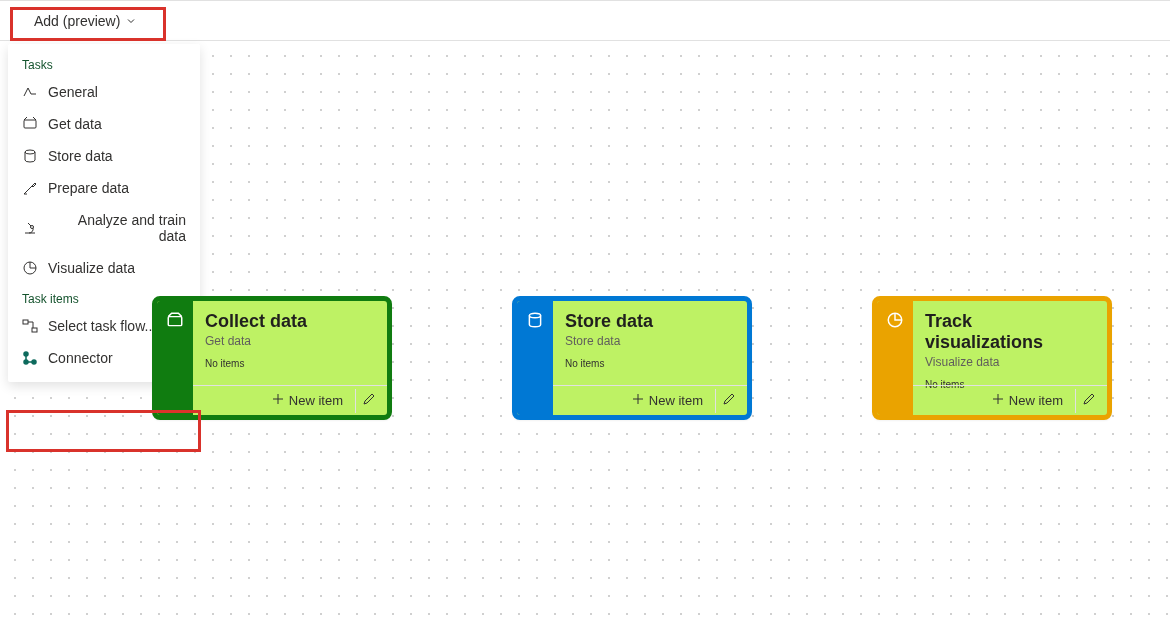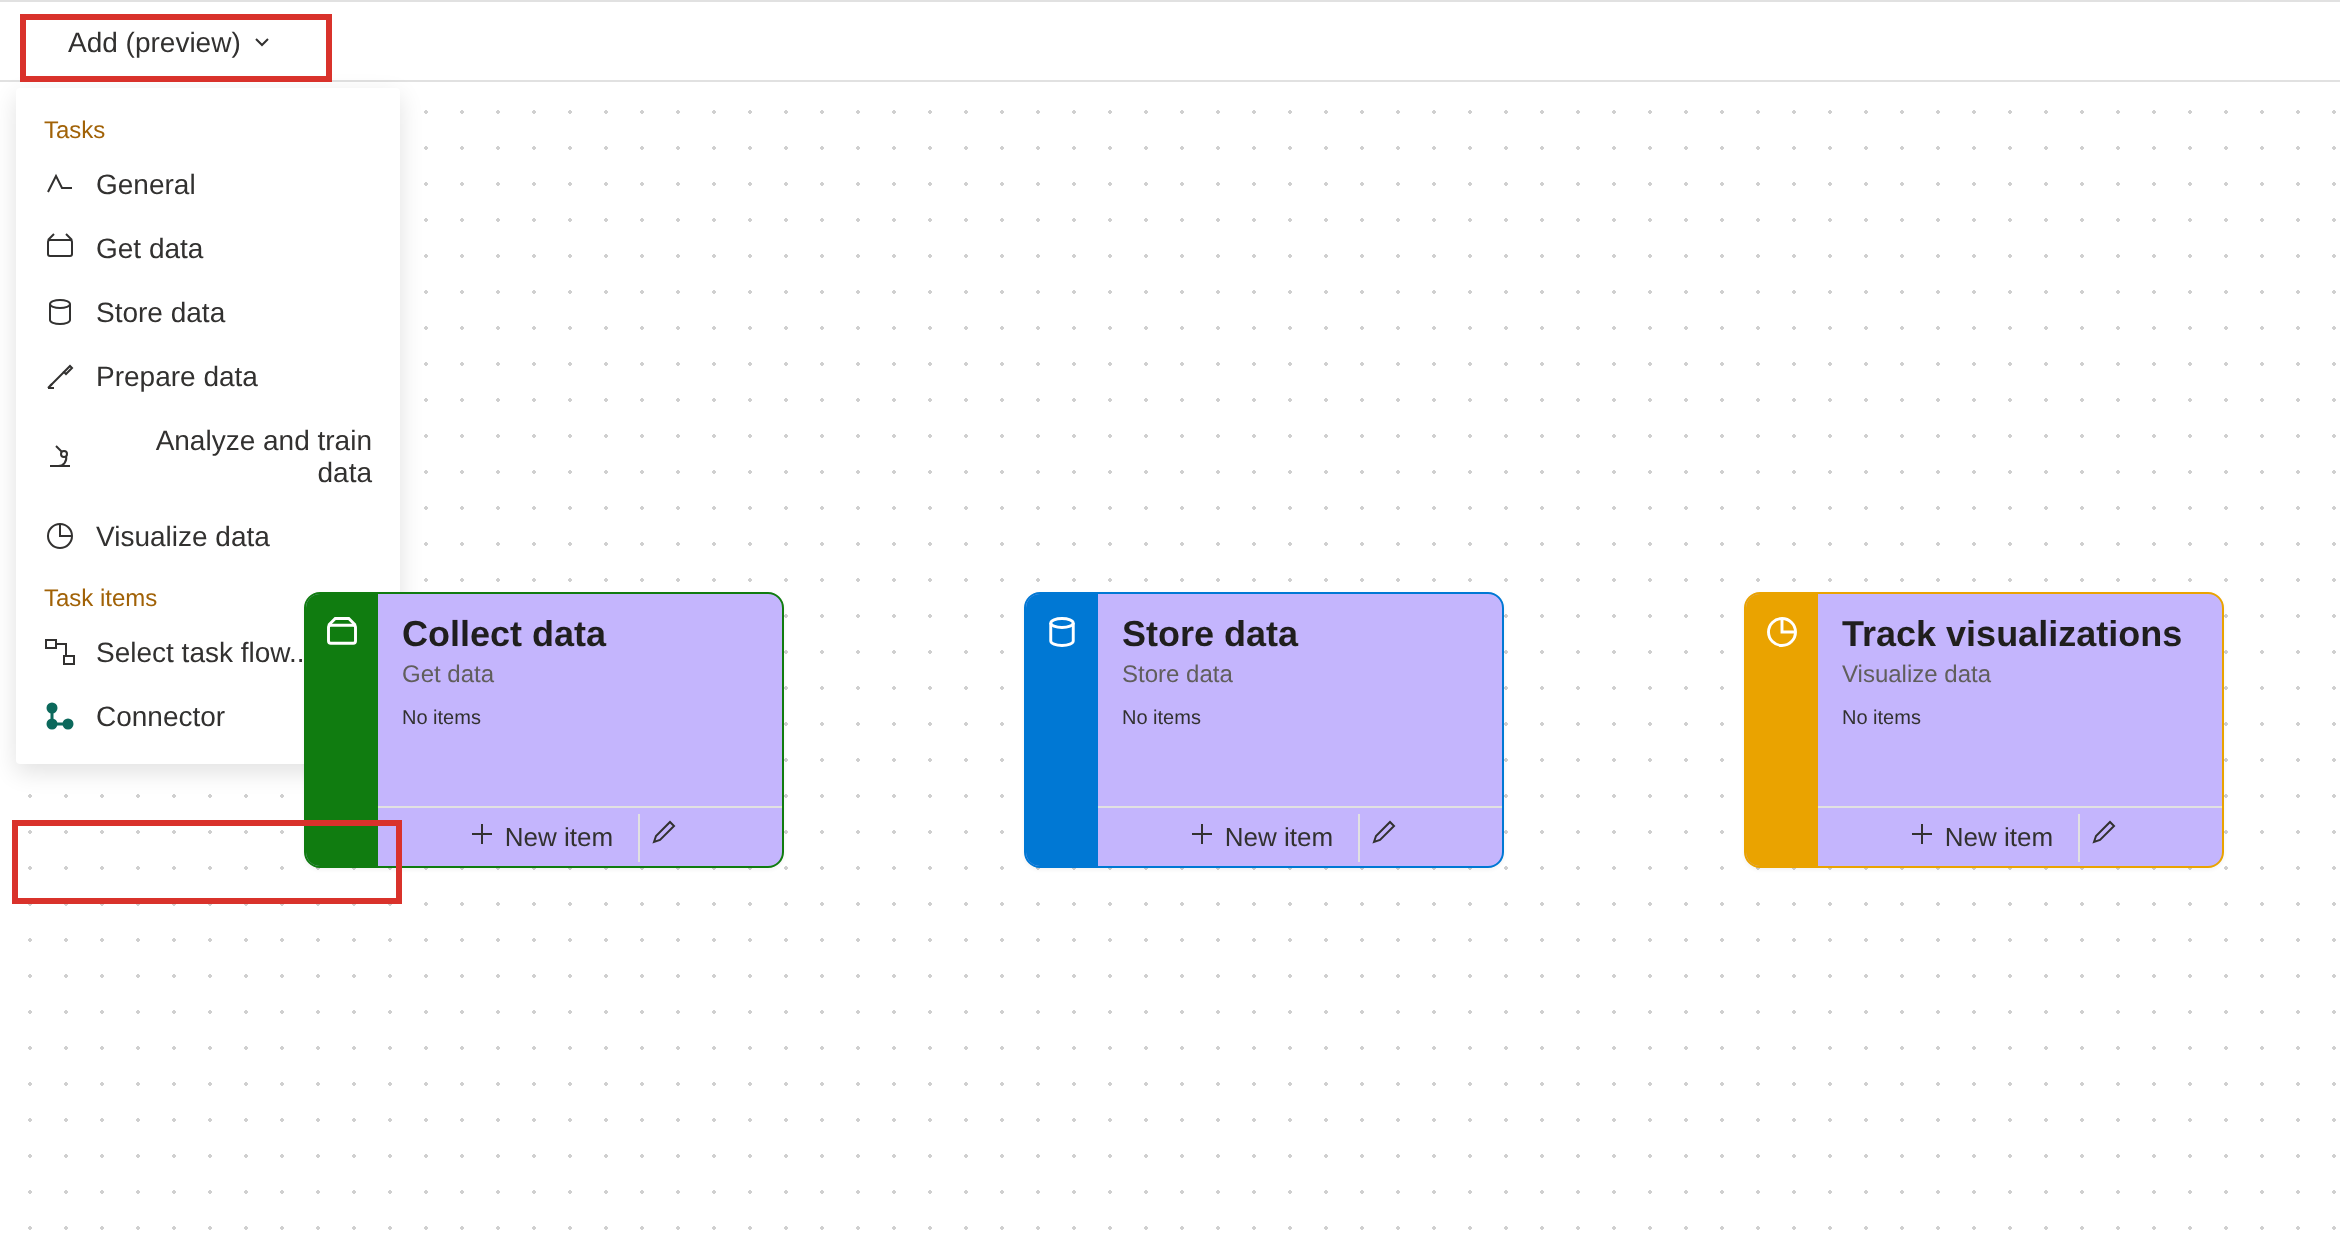--- a/index.html
+++ b/index.html
@@ -22,44 +22,44 @@
     padding: 0 8px; background: #fff;
   }
   .hl-add { position:absolute; top:7px; left:10px; width:156px; height:34px; border:3px solid #d9322b; pointer-events:none; }
   .hl-conn { position:absolute; top:410px; left:6px; width:195px; height:42px; border:3px solid #d9322b; pointer-events:none; }
 
   .menu {
     position: absolute; top: 44px; left: 8px; width: 192px;
     background: #fff; box-shadow: 0 4px 12px rgba(0,0,0,0.12);
     border-radius: 2px; padding: 6px 0 8px 0;
   }
-  .menu-header { font-size: 12px; color: #a16207; padding: 8px 14px 4px 14px; }
+  .menu-header { font-size: 12px; color: #14532d; padding: 8px 14px 4px 14px; }
   .menu-item {
     display: flex; align-items: center; gap: 10px;
     padding: 8px 14px; font-size: 14px; color: #323130; cursor: pointer; text-align: right;
   }
   .menu-item .ico { width: 16px; height: 16px; display:flex; align-items:center; justify-content:center; flex:0 0 16px; }
   .menu-item .ico svg { width:16px; height:16px; }
 
   
   .card {
-    position: absolute; width: 240px; height: 138px;
-    background: #c4b5fd; border: 1px solid #c4b5fd; border-radius: 8px;
+    position: absolute; width: 240px; height: 124px;
+    background: #bef264; border: 5px solid #c4b5fd; border-radius: 8px;
     display: flex; overflow: hidden;
     box-shadow: 0 1px 2px rgba(0,0,0,0.05);
   }
   .card .stripe { width: 36px; display:flex; align-items:flex-start; justify-content:center; padding-top:10px; }
   .card .stripe svg { width:18px; height:18px; }
   .card .body { flex:1; padding: 10px 12px 0 12px; position:relative; }
   .card .title { font-size: 18px; font-weight: 600; color: #201f1e; }
   .card .sub { font-size: 12px; color: #605e5c; margin-top: 2px; }
   .card .status { font-size: 10px; color: #323130; margin-top: 10px; }
   .card .footer {
     position:absolute; bottom:0; left:0; right:0; height:30px;
-    border-top:1px solid #e1e1e1; display:flex; align-items:center; justify-content:center;
+    border-top:1px solid #e1e1e1; display:flex; align-items:center; justify-content:flex-end;
     gap:6px; padding-right:6px;
   }
   .newitem { display:inline-flex; align-items:center; gap:5px; font-size:13px; color:#323130; cursor:pointer; padding:3px 6px; }
   .editbtn { width:26px; height:24px; border-left:1px solid #e1e1e1; display:flex; align-items:center; justify-content:center; cursor:pointer; }
 
   .card-green { border-color:#107c10; }
   .card-green .stripe { background:#107c10; }
   .card-blue  { border-color:#0078d4; }
   .card-blue  .stripe { background:#0078d4; }
   .card-amber { border-color:#eaa300; }

